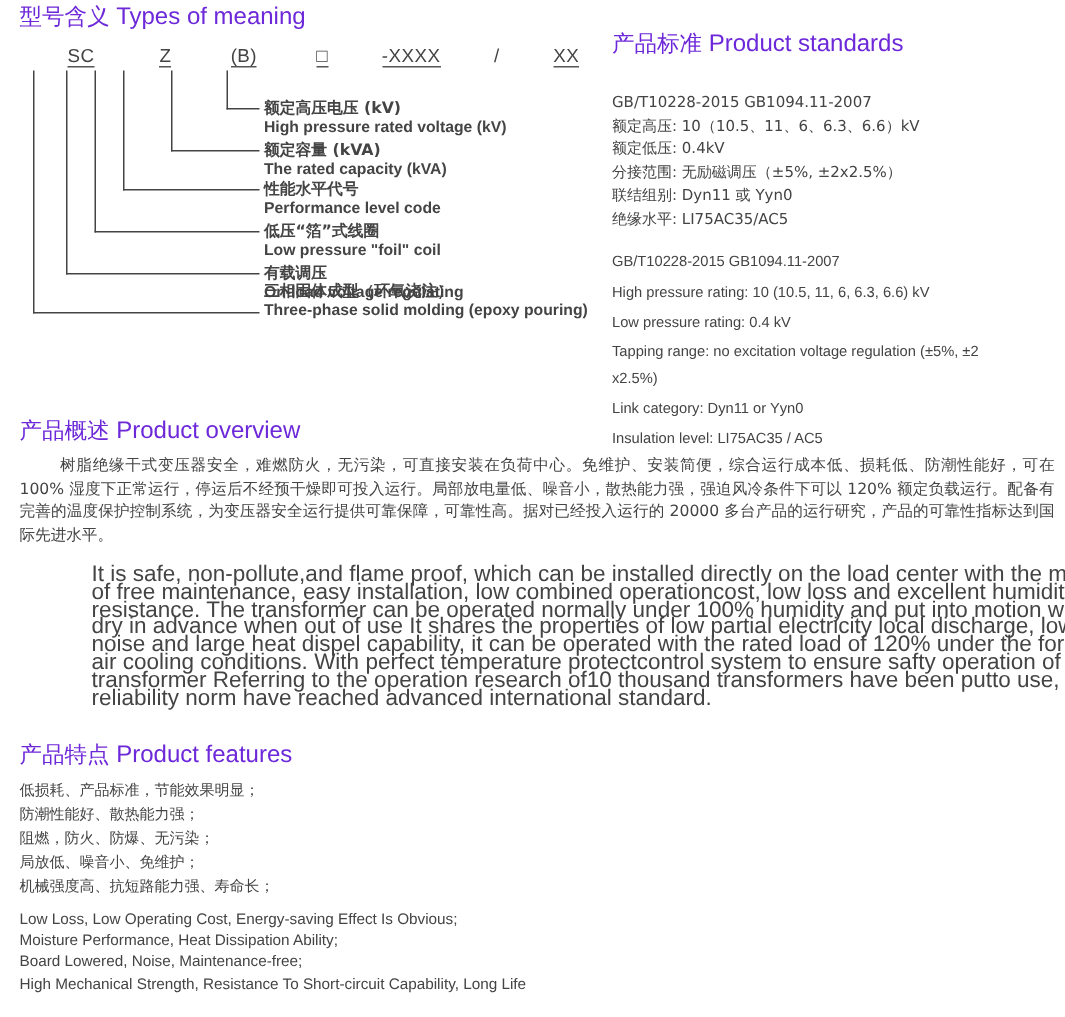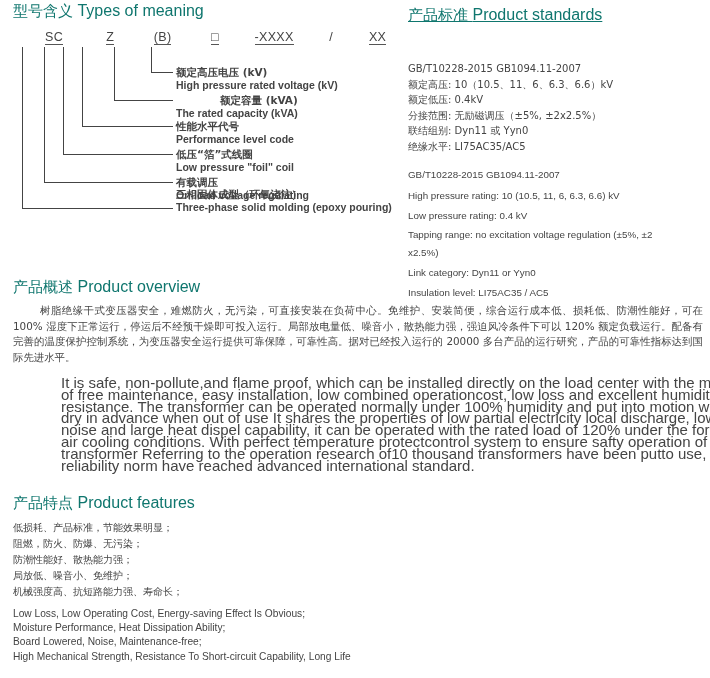--- a/index.html
+++ b/index.html
@@ -1,18 +1,18 @@
 <!DOCTYPE html>
 <html><head>
 <meta charset="utf-8">
 <style>
   html, body { margin:0; padding:0; background:#ffffff; }
   body { width:710px; height:678px; position:relative; overflow:hidden;
          font-family:"Liberation Sans","DejaVu Sans",sans-serif; color:#333; }
-  .h { position:absolute; color:#0f766e; font-size:16px; white-space:nowrap; }
+  .h { position:absolute; color:#6d28d9; font-size:16px; white-space:nowrap; }
   .h .zh { font-family:"DejaVu Sans",sans-serif; font-size:15px; }
   .code { position:absolute; left:13px; top:30px; font-size:12.5px; color:#444; white-space:nowrap; letter-spacing:0.3px; }
   .code span { display:inline-block;margin-left:32px; }
   .u { border-bottom:1px solid #555; line-height:13px; }
   .line { position:absolute; background:#444; }
   .lbl { position:absolute; left:176px; font-size:10.5px; color:#444; line-height:13px; white-space:nowrap;font-weight:bold; }
   .lbl .zh { font-family:"DejaVu Sans",sans-serif; font-size:10.5px; }
   .std { position:absolute; left:408px; font-size:10.5px; color:#444; white-space:nowrap;margin-top:32px; }
   .std div { height:15.5px; line-height:15.5px; }
   .std2 div { height:20.5px; line-height:20.5px; }
@@ -59,42 +59,42 @@
   <div class="line" style="left:44px; top:182px; width:129px; height:1px;"></div>
 
   <div class="line" style="left:22px; top:47px; width:1px; height:162px;"></div>
   <div class="line" style="left:22px; top:208px; width:151px; height:1px;"></div>
 </div>
 
 <div class="lbl" style="top:66px;">
   <div class="zh">额定高压电压 (kV)</div>
   <div>High pressure rated voltage (kV)</div>
 </div>
-<div class="lbl" style="top:94px;text-align:right;">
+<div class="lbl" style="top:94px;">
   <div class="zh">额定容量 (kVA)</div>
   <div>The rated capacity (kVA)</div>
 </div>
 <div class="lbl" style="top:120px;">
   <div class="zh">性能水平代号</div>
   <div>Performance level code</div>
 </div>
 <div class="lbl" style="top:148px;">
   <div class="zh">低压“箔”式线圈</div>
   <div>Low pressure "foil" coil</div>
 </div>
 <div class="lbl" style="top:176px;">
   <div class="zh">有载调压</div>
   <div>On-load voltage regulating</div>
 </div>
 <div class="lbl" style="top:188px;">
   <div class="zh">三相固体成型（环氧浇注）</div>
   <div>Three-phase solid molding (epoxy pouring)</div>
 </div>
 
-<div class="h" style="left:408px; top:6px;text-decoration:underline;">
+<div class="h" style="left:408px; top:20px;">
   <span class="zh">产品标准</span>
   <span>Product standards</span>
 </div>
 <div class="std" style="top:29px; font-family:'DejaVu Sans',sans-serif; font-size:10px;">
   <div>GB/T10228-2015   GB1094.11-2007</div>
   <div>额定高压: 10（10.5、11、6、6.3、6.6）kV</div>
   <div>额定低压: 0.4kV</div>
   <div>分接范围: 无励磁调压（±5%, ±2x2.5%）</div>
   <div>联结组别: Dyn11 或 Yyn0</div>
   <div>绝缘水平: LI75AC35/AC5</div>
@@ -115,22 +115,22 @@
 </div>
 <div class="para-zh">树脂绝缘干式变压器安全，难燃防火，无污染，可直接安装在负荷中心。免维护、安装简便，综合运行成本低、损耗低、防潮性能好，可在 100% 湿度下正常运行，停运后不经预干燥即可投入运行。局部放电量低、噪音小，散热能力强，强迫风冷条件下可以 120% 额定负载运行。配备有完善的温度保护控制系统，为变压器安全运行提供可靠保障，可靠性高。据对已经投入运行的 20000 多台产品的运行研究，产品的可靠性指标达到国际先进水平。</div>
 <div class="para-en">It is safe, non-pollute,and flame proof, which can be installed directly on the load center with the merits of free maintenance, easy installation, low combined operationcost,  low loss and excellent humidity resistance. The transformer can be operated normally under 100% humidity and put into motion without dry in advance when out of use It shares the properties of low partial electricity local discharge, low noise and large heat dispel capability, it can be operated with the rated load of 120% under the forced air cooling conditions. With perfect temperature protectcontrol system to ensure safty operation of the transformer Referring to the operation research of10 thousand transformers have been putto use, their reliability norm have reached advanced international standard.</div>
 
 <div class="h" style="left:13px; top:494px;">
   <span class="zh">产品特点</span>
   <span>Product features</span>
 </div>
 <div class="feat fzh" style="top:520px;">
   <div>低损耗、产品标准，节能效果明显；</div>
+  <div>防潮性能好、散热能力强；</div>
   <div>阻燃，防火、防爆、无污染；</div>
-  <div>防潮性能好、散热能力强；</div>
   <div>局放低、噪音小、免维护；</div>
   <div>机械强度高、抗短路能力强、寿命长；</div>
 </div>
 <div class="feat fen" style="top:607px;">
   <div>Low Loss, Low Operating Cost, Energy-saving Effect Is Obvious;</div>
   <div>Moisture Performance, Heat Dissipation Ability;</div>
   <div>Board Lowered, Noise, Maintenance-free;</div>
   <div>High Mechanical Strength, Resistance To Short-circuit Capability, Long Life</div>
 </div>
 

